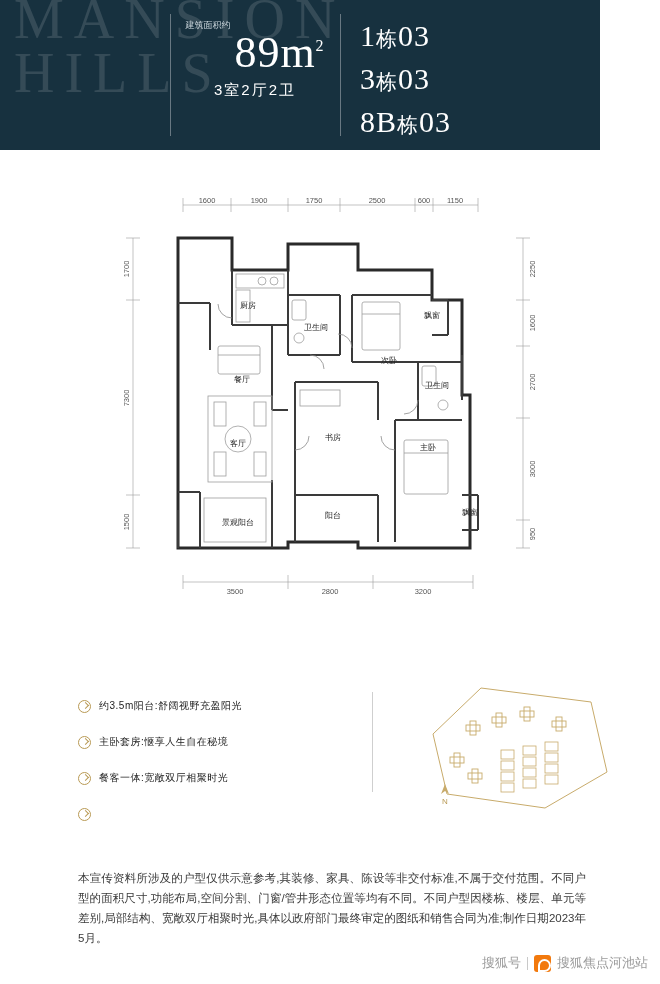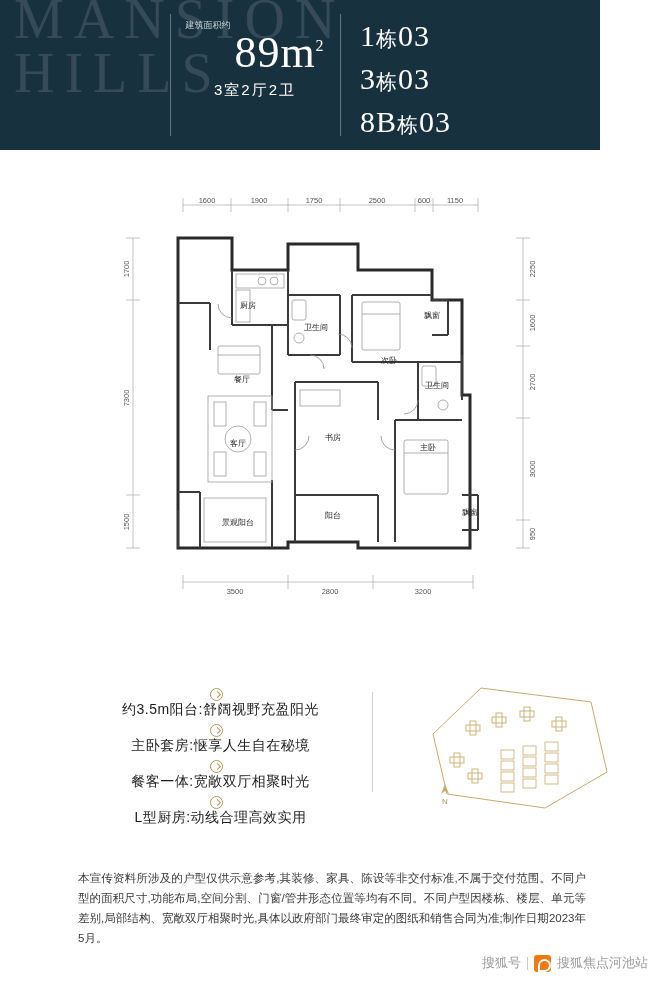--- a/index.html
+++ b/index.html
@@ -106,24 +106,23 @@
   }
   .feature-list {
     position: absolute;
     left: 78px; top: 18px;
     width: 285px;
   }
   .feature {
     display: flex;
     align-items: center;
     height: 36px;
-    font-size: 14px;
+    font-size: 10px;
     letter-spacing: 0.5px;
     color: #1d1d1d;
-    flex-direction: column;
   }
   .feature .bullet {
     width: 13px; height: 13px;
     border: 1px solid #b99a55;
     border-radius: 50%;
     margin-right: 8px;
     position: relative;
     flex: 0 0 auto;
   }
   .feature .bullet::after {
@@ -413,21 +412,20 @@
     <div class="feature">
       <span class="bullet"></span>
       <span class="txt">主卧套房:惬享人生自在秘境</span>
     </div>
     <div class="feature">
       <span class="bullet"></span>
       <span class="txt">餐客一体:宽敞双厅相聚时光</span>
     </div>
     <div class="feature">
       <span class="bullet"></span>
-      <span class="txt">L型厨房:动线合理高效实用</span>
     </div>
   </div>
 
   <div class="divider-v"></div>
 
   <div class="sitemap">
     <svg width="230" height="145" viewBox="0 0 230 145" xmlns="http://www.w3.org/2000/svg">
 
       <path d="M38,58 L86,12 L196,26 L212,96 L150,132 L52,118 Z" fill="none" stroke="#c8ab6b" stroke-width="1"></path>
 

